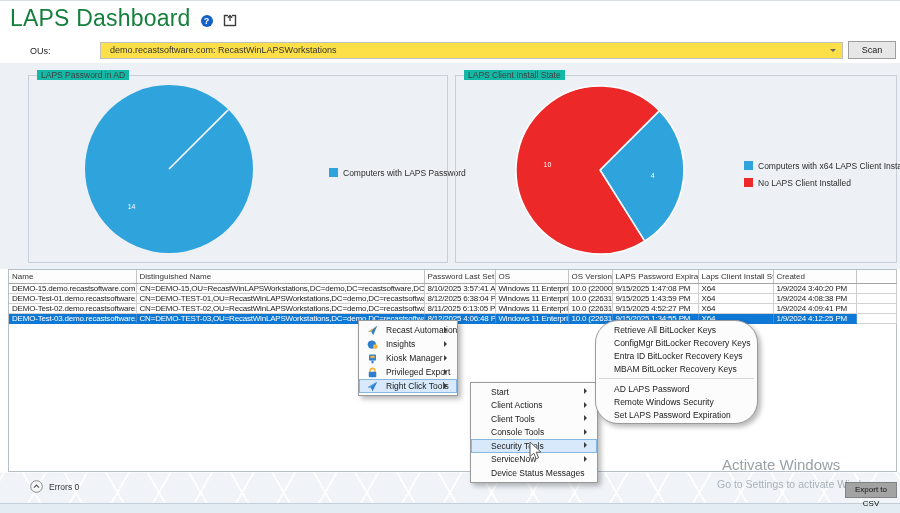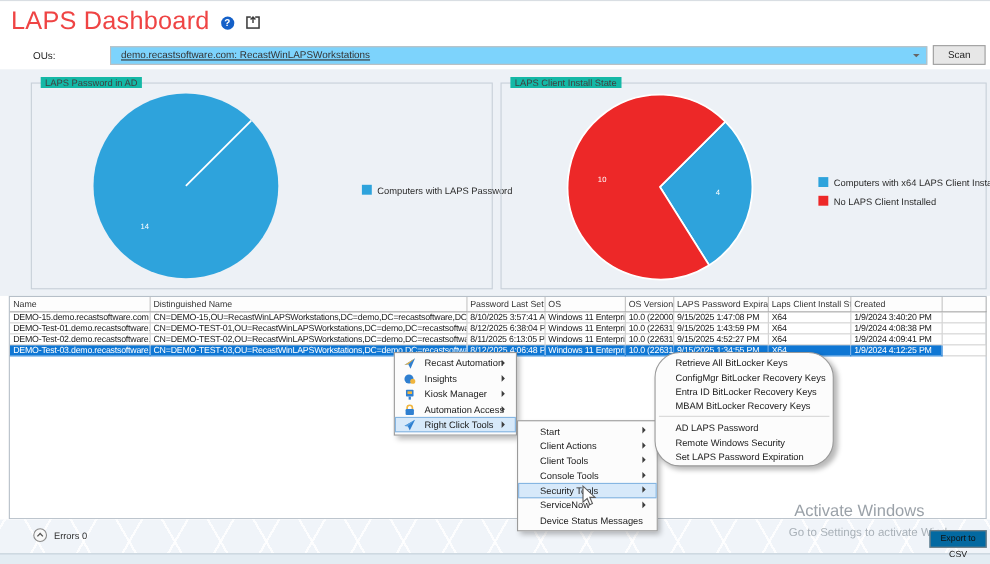--- a/index.html
+++ b/index.html
@@ -2,30 +2,30 @@
 <html><head>
 <meta charset="utf-8">
 <style>
   * { margin:0; padding:0; box-sizing:border-box; }
   html,body { background:#fff; }
   .app { position:relative; width:900px; height:513px; background:#fff; overflow:hidden;
          font-family:"Liberation Sans", sans-serif; border-top:1px solid #d9dee3; }
 
   
   .header { position:absolute; left:10px; top:4px; display:flex; align-items:center; gap:10px; }
-  .title  { font-size:23px; font-weight:400; color:#ef4444; letter-spacing:.2px; }
+  .title  { font-size:23px; font-weight:400; color:#15803d; letter-spacing:.2px; }
   .help-icon { width:12px; height:12px; border-radius:50%; background:#1460c8; color:#fff;
                font-size:9px; font-weight:bold; display:flex; align-items:center; justify-content:center; margin-top:4px;}
   .popout-icon { margin-top:3px; display:block; }
 
   
   .ous-label { position:absolute; left:30px; top:45px; font-size:9px; color:#222; }
-  .ou-select { position:absolute; left:100px; top:41px; width:743px; height:17px; background:#7dd3fc;
+  .ou-select { position:absolute; left:100px; top:41px; width:743px; height:17px; background:#fde047;
                border:1px solid #bfbfbf; font-size:9px; color:#333; line-height:15px; padding:0 16px 0 9px;
-               white-space:nowrap; overflow:hidden;text-decoration:underline; }
+               white-space:nowrap; overflow:hidden; }
   .dd-chevron { position:absolute; right:6px; top:6px; width:0; height:0;
                 border:3.5px solid transparent; border-top-color:#666; }
   .scan-btn { position:absolute; left:848px; top:40px; width:48px; height:18px; background:#e7e7e7;
               border:1px solid #9e9e9e; font-size:9px; color:#222; text-align:center; line-height:16px; }
 
   
   .charts-band { position:absolute; left:0; top:62px; width:900px; height:206px; background:#edf1f6; }
   .groupbox { position:absolute; top:12px; height:188px; border:1px solid #c7d0d9; }
   .gb1 { left:28px;  width:420px; }
   .gb2 { left:455px; width:442px; }
@@ -45,21 +45,21 @@
   th { height:13px; font-weight:400; text-align:left; padding:0 3px; background:#fdfdfd; color:#333;
        border-right:1px solid #c3c3c3; border-bottom:1px solid #a6a6a6; white-space:nowrap; overflow:hidden; }
   td { height:10px; padding:0 3px; color:#1b1b1b; letter-spacing:-0.2px;
        border-right:1px solid #cfcfcf; border-bottom:1px solid #d2d2d2; white-space:nowrap; overflow:hidden; }
   tr.selected td { background:#0f77d4; color:#fff; border-right-color:#3d8edc; border-bottom-color:#0f77d4; }
   tr.selected td:last-child { background:#fff; border-right-color:#cfcfcf; border-bottom-color:#d2d2d2; }
 
   
   .menu { position:absolute; background:#fcfcfc; border:1px solid #9a9a9a; padding:2px 0;
           box-shadow:3px 3px 5px rgba(0,0,0,.28); z-index:30; font-size:8.5px; color:#1a1a1a; }
-  .menu1 { left:358px; top:319px; width:112px; }
+  .menu1 { left:358px; top:319px; width:100px; }
   .menu2 { left:470px; top:381px; width:128px; }
   .menu3 { left:595px; top:319px; width:163px;border-radius:23px; }
   .menu-item { position:relative; display:flex; align-items:center; padding:0 8px; white-space:nowrap; }
   .menu1 .menu-item { height:14px; padding-left:8px; }
   .menu2 .menu-item { height:13.5px; padding-left:20px; }
   .menu3 .menu-item { height:13px;  padding-left:18px; }
   .mi-icon { width:11px; height:11px; margin-right:8px; flex:none; display:flex; }
   .menu-arrow { position:absolute; right:7px; top:50%; margin-top:-3.5px; width:0; height:0;
                 border:3.5px solid transparent; border-left-color:#3d3d3d; }
   .menu-item.highlighted { background:#d7e9fa; outline:1px solid #86b6e2; outline-offset:-1px; }
@@ -67,21 +67,21 @@
 
   
   .footer-pattern { position:absolute; left:0; top:471px; width:900px; height:31px;
     background:
       repeating-linear-gradient(60deg,  rgba(255,255,255,0) 0 34px, rgba(255,255,255,.85) 34px 36px),
       repeating-linear-gradient(-60deg, rgba(255,255,255,0) 0 34px, rgba(255,255,255,.85) 34px 36px),
       repeating-linear-gradient(0deg,   rgba(255,255,255,0) 0 30px, rgba(255,255,255,.5)  30px 32px),
       #f0f4f9; }
   .errors { position:absolute; left:30px; top:479px; display:flex; align-items:center; gap:6px; z-index:5; }
   .errors-label { font-size:8.5px; color:#333; }
-  .export-btn { position:absolute; left:845px; top:481px; width:52px; height:16px; background:#0369a1;
+  .export-btn { position:absolute; left:845px; top:481px; width:52px; height:16px; background:#a3a3a3;
                 border:1px solid #828282; font-size:8px; color:#111; text-align:center; line-height:14px; z-index:6; }
   .watermark1 { position:absolute; left:722px; top:455px; font-size:15px; color:#9aa1a8; z-index:4; }
   .watermark2 { position:absolute; left:717px; top:477px; font-size:10.5px; color:#a9b1b8; z-index:4; white-space:nowrap; }
   .bottom-bar { position:absolute; left:0; top:502px; width:900px; height:11px; background:#e3ecf3;
                 border-top:1px solid #c2cfd9; }
   .cursor { position:absolute; left:529px; top:440px; z-index:50; }
 </style>
 </head>
 <body>
 
@@ -247,21 +247,21 @@
         <span>Kiosk Manager</span>
         <span class="menu-arrow"></span>
       </div>
       <div class="menu-item">
         <span class="mi-icon">
           <svg width="11" height="11" viewBox="0 0 16 16">
             <path d="M4.5 8 V5.5 a3.5 3.5 0 0 1 7 0 V8" fill="none" stroke="#f0b53e" stroke-width="2.2"></path>
             <rect x="2.5" y="7" width="11" height="8" rx="1.5" fill="#2f7fd0"></rect>
           </svg>
         </span>
-        <span>Automation Access</span>
+        <span>Privileged Export</span>
         <span class="menu-arrow"></span>
       </div>
       <div class="menu-item highlighted">
         <span class="mi-icon">
           <svg width="11" height="11" viewBox="0 0 16 16">
             <path d="M1 9 L15 1 L8 15 L5.5 9.5 Z" fill="#2f7fd0"></path>
             <path d="M1 9 L15 1 L5.5 9.5 Z" fill="#5aa0e0"></path>
           </svg>
         </span>
         <span>Right Click Tools</span>

